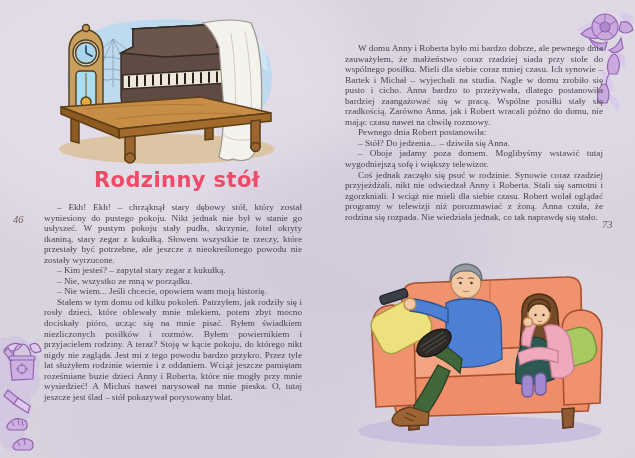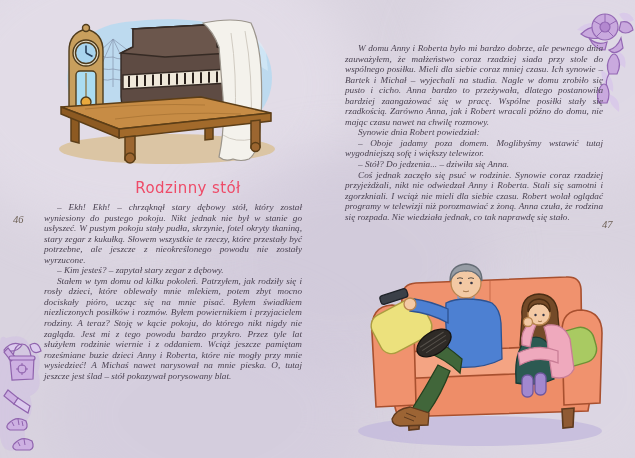--- a/index.html
+++ b/index.html
@@ -14,27 +14,27 @@
   .w3{left:430px;top:-50px;width:290px;height:230px;background:#e2dce9;opacity:.65;}
   .w4{left:50px;top:300px;width:320px;height:230px;background:#d1c9dd;opacity:.5;}
   .w5{left:430px;top:280px;width:260px;height:220px;background:#e0dae7;opacity:.5;}
 
   .illus-left{position:absolute;left:55px;top:13px;width:228px;height:152px;}
   .illus-right{position:absolute;left:350px;top:253px;width:256px;height:196px;}
   .orn-tr{position:absolute;left:575px;top:2px;width:60px;height:115px;}
   .orn-bl{position:absolute;left:0px;top:332px;width:46px;height:126px;}
 
   .title{
-    position:absolute;left:44px;top:164px;width:258px;margin:15px;
+    position:absolute;left:44px;top:164px;width:258px;margin:4px;
     text-align:center;
     font-family:"DejaVu Sans", sans-serif;
-    font-weight:normal;font-size:15px;letter-spacing:.4px;
+    font-weight:bold;font-size:21px;letter-spacing:.4px;
     color:#ee4b68;
   }
-  .text-block{position:absolute;width:258px;font-style:italic;}
+  .text-block{position:absolute;width:258px;}
   .text-left{left:44px;top:202px;}
   .text-right{left:345px;top:43px;}
   .text-block p{
     margin:0;text-indent:13px;text-align:justify;
     font-size:9.2px;line-height:10.55px;color:#4b4352;
   }
   .pagenum{
     position:absolute;font-style:italic;font-size:10.5px;color:#6e6156;
   }
   .pn-left{left:13px;top:214px;}
@@ -139,34 +139,36 @@
         <path d="M196,108 L205,107 L205,134 L196,135 Z" fill="#9c6630"></path>
         <circle cx="200.5" cy="134" r="4.5" fill="#9c6630"></circle>
       </g>
       <path d="M30,96 Q90,90 150,92 M60,106 Q120,98 186,101" stroke="#9c6a2d" stroke-width="0.8" fill="none" opacity="0.7"></path>
     </svg>
 
     <h1 class="title">Rodzinny stół</h1>
 
     <div class="text-block text-left">
       <p>– Ekh! Ekh! – chrząknął stary dębowy stół, który został wyniesiony do pustego pokoju. Nikt jednak nie był w stanie go usłyszeć. W pustym pokoju stały pudła, skrzynie, fotel okryty tkaniną, stary zegar z kukułką. Słowem wszystkie te rzeczy, które przestały być potrzebne, ale jeszcze z nieokreślonego powodu nie zostały wyrzucone.</p>
-      <p>– Kim jesteś? – zapytał stary zegar z dębowy.</p>
+      <p>– Kim jesteś? – zapytał stary zegar z kukułką.</p>
+      <p>– Nie, wszystko ze mną w porządku.</p>
+      <p>– Nie wiem... Jeśli chcecie, opowiem wam moją historię.</p>
       <p>Stałem w tym domu od kilku pokoleń. Patrzyłem, jak rodziły się i rosły dzieci, które oblewały mnie mlekiem, potem zbyt mocno dociskały pióro, ucząc się na mnie pisać. Byłem świadkiem niezliczonych posiłków i rozmów. Byłem powiernikiem i przyjacielem rodziny. A teraz? Stoję w kącie pokoju, do którego nikt nigdy nie zagląda. Jest mi z tego powodu bardzo przykro. Przez tyle lat służyłem rodzinie wiernie i z oddaniem. Wciąż jeszcze pamiętam roześmiane buzie dzieci Anny i Roberta, które nie mogły przy mnie wysiedzieć! A Michaś nawet narysował na mnie pieska. O, tutaj jeszcze jest ślad – stół pokazywał porysowany blat.</p>
     </div>
 
     <div class="pagenum pn-left">46</div>
   </div>
 
   <div>
 
     <div class="text-block text-right">
       <p>W domu Anny i Roberta było mi bardzo dobrze, ale pewnego dnia zauważyłem, że małżeństwo coraz rzadziej siada przy stole do wspólnego posiłku. Mieli dla siebie coraz mniej czasu. Ich synowie – Bartek i Michał – wyjechali na studia. Nagle w domu zrobiło się pusto i cicho. Anna bardzo to przeżywała, dlatego postanowiła bardziej zaangażować się w pracę. Wspólne posiłki stały się rzadkością. Zarówno Anna, jak i Robert wracali późno do domu, nie mając czasu nawet na chwilę rozmowy.</p>
-      <p>Synowie dnia Robert powiedział:</p>
+      <p>Pewnego dnia Robert postanowiła:</p>
+      <p>– Stół? Do jedzenia... – dziwiła się Anna.</p>
       <p>– Oboje jadamy poza domem. Moglibyśmy wstawić tutaj wygodniejszą sofę i większy telewizor.</p>
-      <p>– Stół? Do jedzenia... – dziwiła się Anna.</p>
       <p>Coś jednak zaczęło się psuć w rodzinie. Synowie coraz rzadziej przyjeżdżali, nikt nie odwiedzał Anny i Roberta. Stali się samotni i zgorzkniali. I wciąż nie mieli dla siebie czasu. Robert wolał oglądać programy w telewizji niż porozmawiać z żoną. Anna czuła, że rodzina się rozpada. Nie wiedziała jednak, co tak naprawdę się stało.</p>
     </div>
 
     <svg class="illus-right" viewBox="0 0 256 196">
       <ellipse cx="130" cy="178" rx="122" ry="15" fill="#c6bcdd" opacity="0.85"></ellipse>
       <g stroke="#a8502f" stroke-width="1.6">
         <path d="M50,100 L52,44 Q52,31 66,30 L216,24 Q230,23 231,36 L232,98 Z" fill="#f0926e"></path>
         <path d="M140,28 L140,100" stroke="#c96a48" stroke-width="1" fill="none"></path>
         <path d="M56,100 Q100,92 140,96 L222,92 Q232,104 228,124 L52,130 Q48,108 56,100 Z" fill="#f4a483"></path>
         <path d="M44,126 L236,118 Q242,140 238,158 L48,164 Q40,142 44,126 Z" fill="#ee8d68"></path>
@@ -214,16 +216,16 @@
         <circle cx="185.5" cy="62" r="1.2" fill="#343444"></circle>
         <circle cx="193.5" cy="62" r="1.2" fill="#343444"></circle>
         <path d="M188,68 Q190,69.5 192,68" stroke="#a5764a" stroke-width="1" fill="none"></path>
         <path d="M178,59 Q177,47 189,46 Q201,47 200,59 Q196,50 189,51 Q182,50 178,59 Z" fill="#744a28" stroke="#4a2d14"></path>
         <circle cx="178" cy="69" r="4.5" fill="#f3c9a4" stroke="#b9854f"></circle>
         <rect x="172" y="122" width="11" height="22" rx="5" fill="#a288cf" stroke="#6f579e"></rect>
         <rect x="185" y="120" width="11" height="22" rx="5" fill="#a288cf" stroke="#6f579e"></rect>
       </g>
     </svg>
 
-    <div class="pagenum pn-right">47</div>
+    <div class="pagenum pn-right">73</div>
   </div>
 
 </div>
 
 </body></html>

